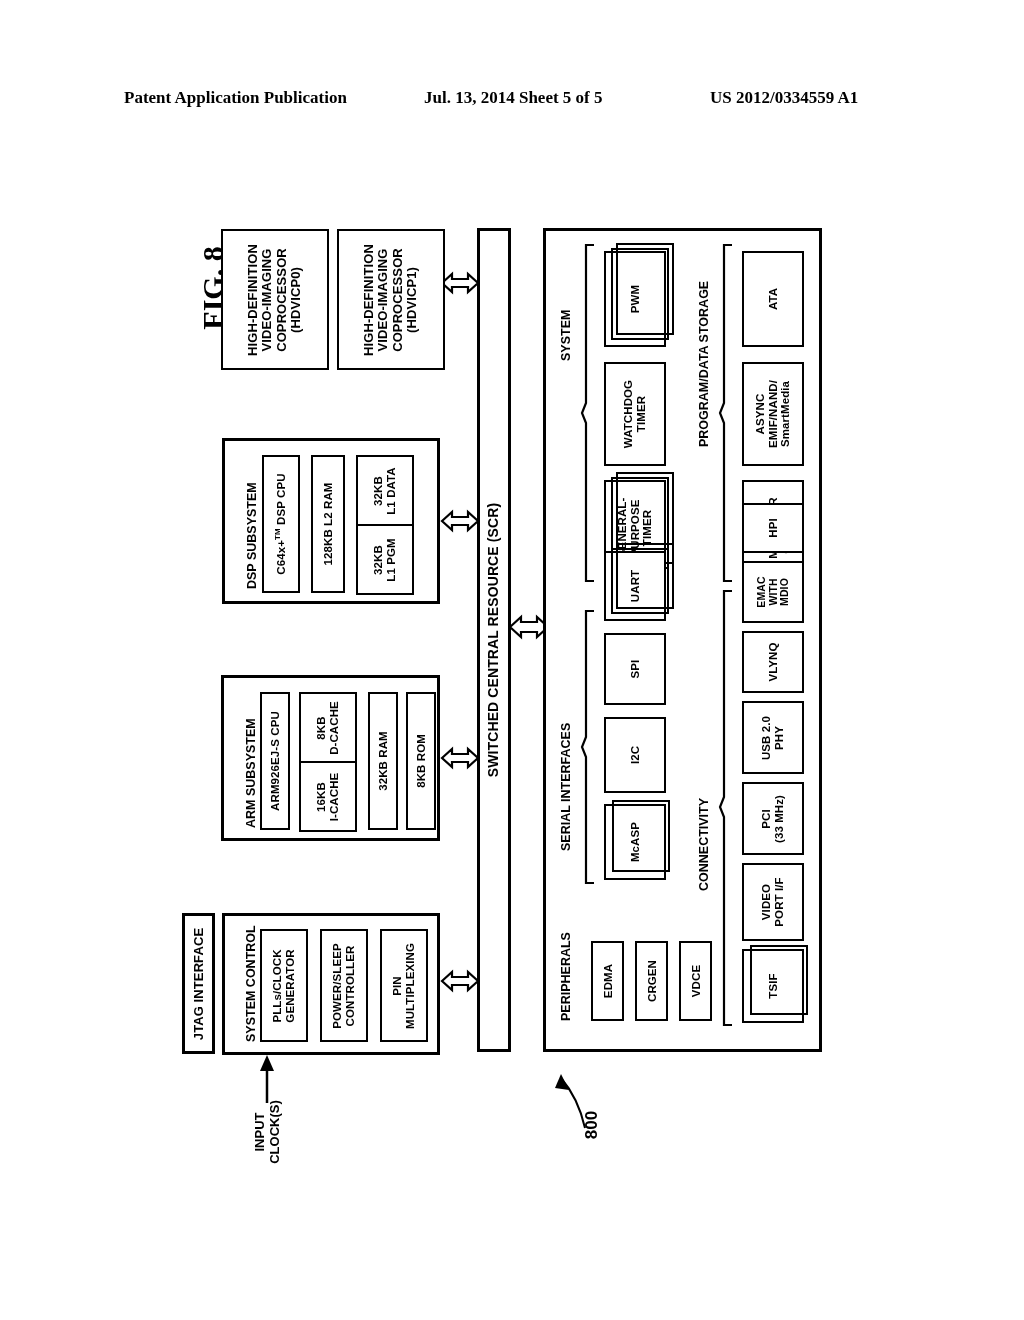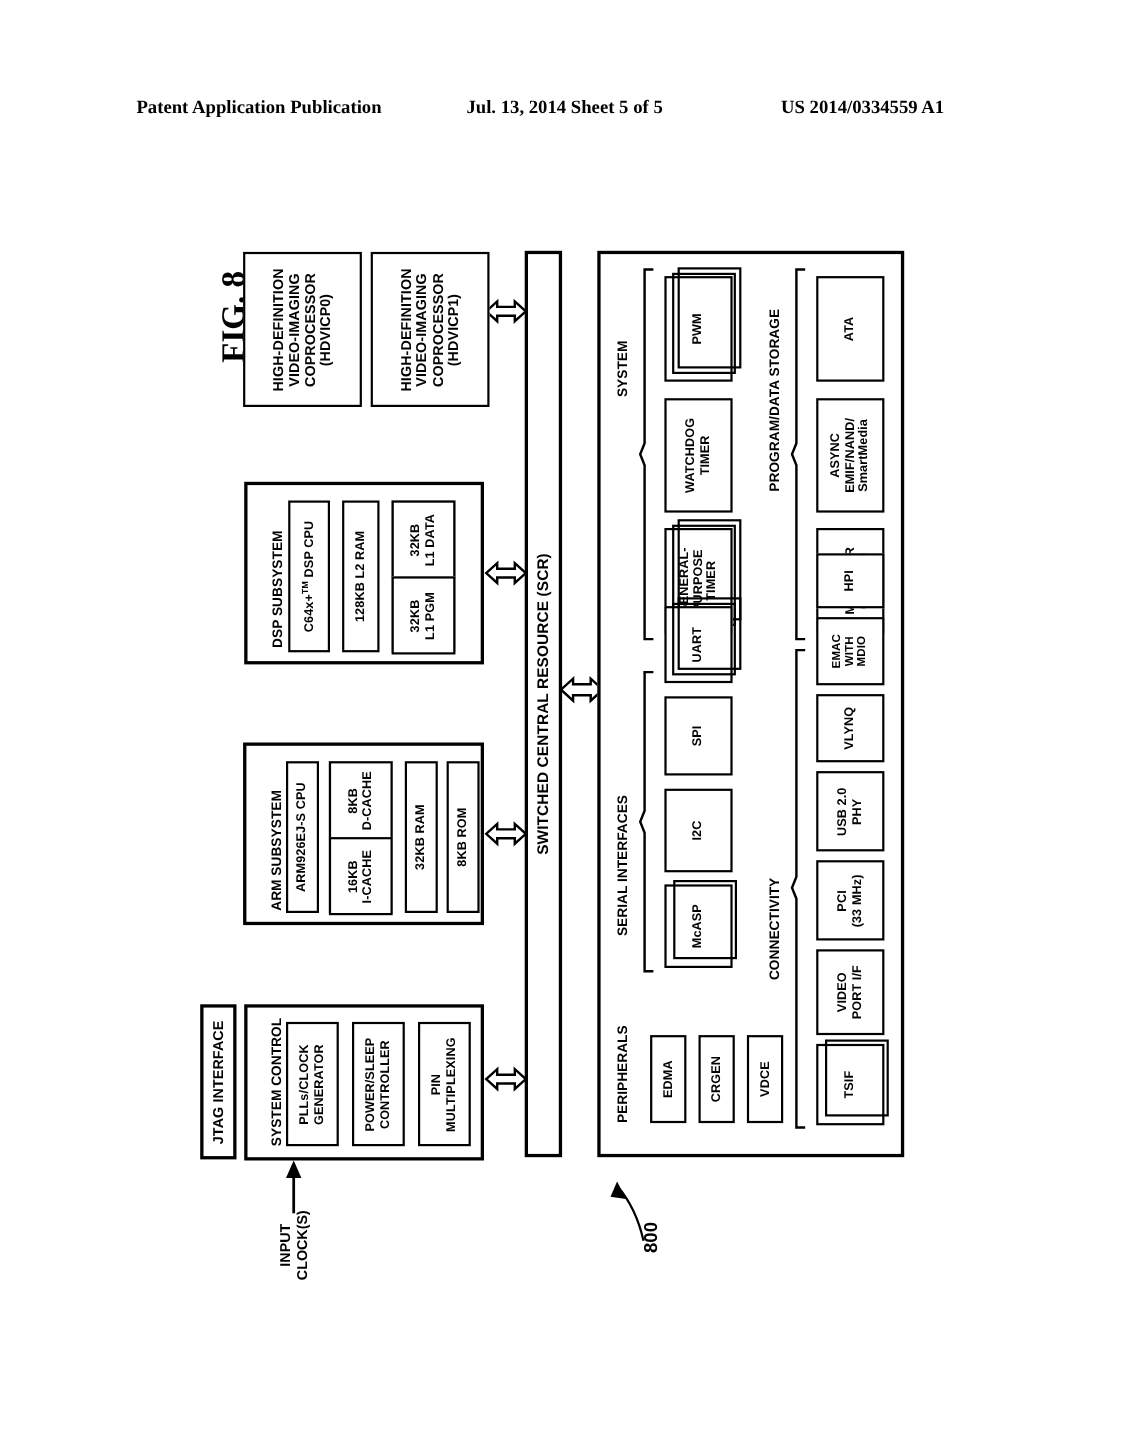--- a/index.html
+++ b/index.html
@@ -52,21 +52,21 @@
   .inlbl{position:absolute;font-weight:bold;font-size:13px;white-space:nowrap;
          text-align:center;line-height:1.15;
          transform-origin:center center;transform:translate(-50%,-50%) rotate(-90deg);}
 </style>
 </head>
 <body>
 
 <div id="hdr">
   <span class="h1">Patent Application Publication</span>
   <span class="h2">Jul. 13, 2014  Sheet 5 of 5</span>
-  <span class="h3">US 2014/0334559 A1</span>
+  <span class="h3">US 2012/0334559 A1</span>
 </div>
 
 <div id="fig">
 
   <div class="figlbl" style="left:213px;top:288px;">FIG. 8</div>
 
   <svg style="position:absolute;left:545px;top:1070px;width:70px;height:80px;overflow:visible">
     <path d="M40,58 C36,40 28,22 16,8" stroke="#000" stroke-width="2" fill="none"></path>
     <polygon points="16,4 24,20 10,18" fill="#000"></polygon>
   </svg>

